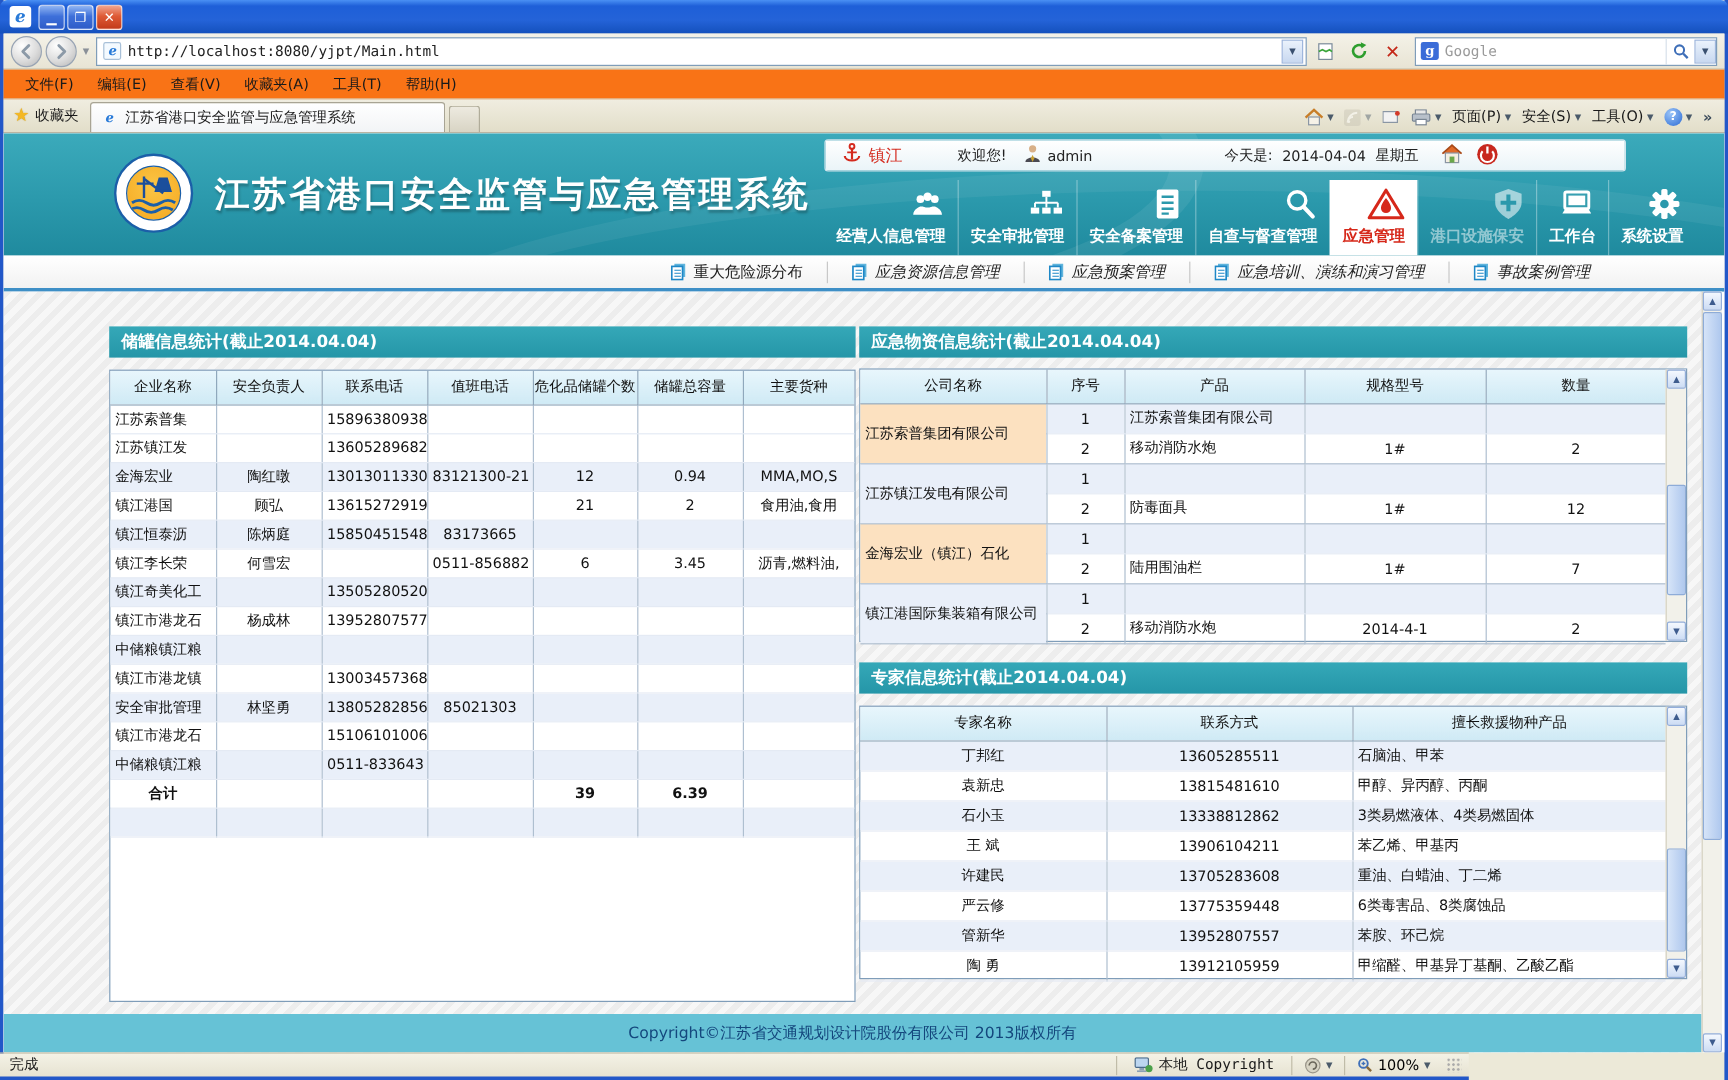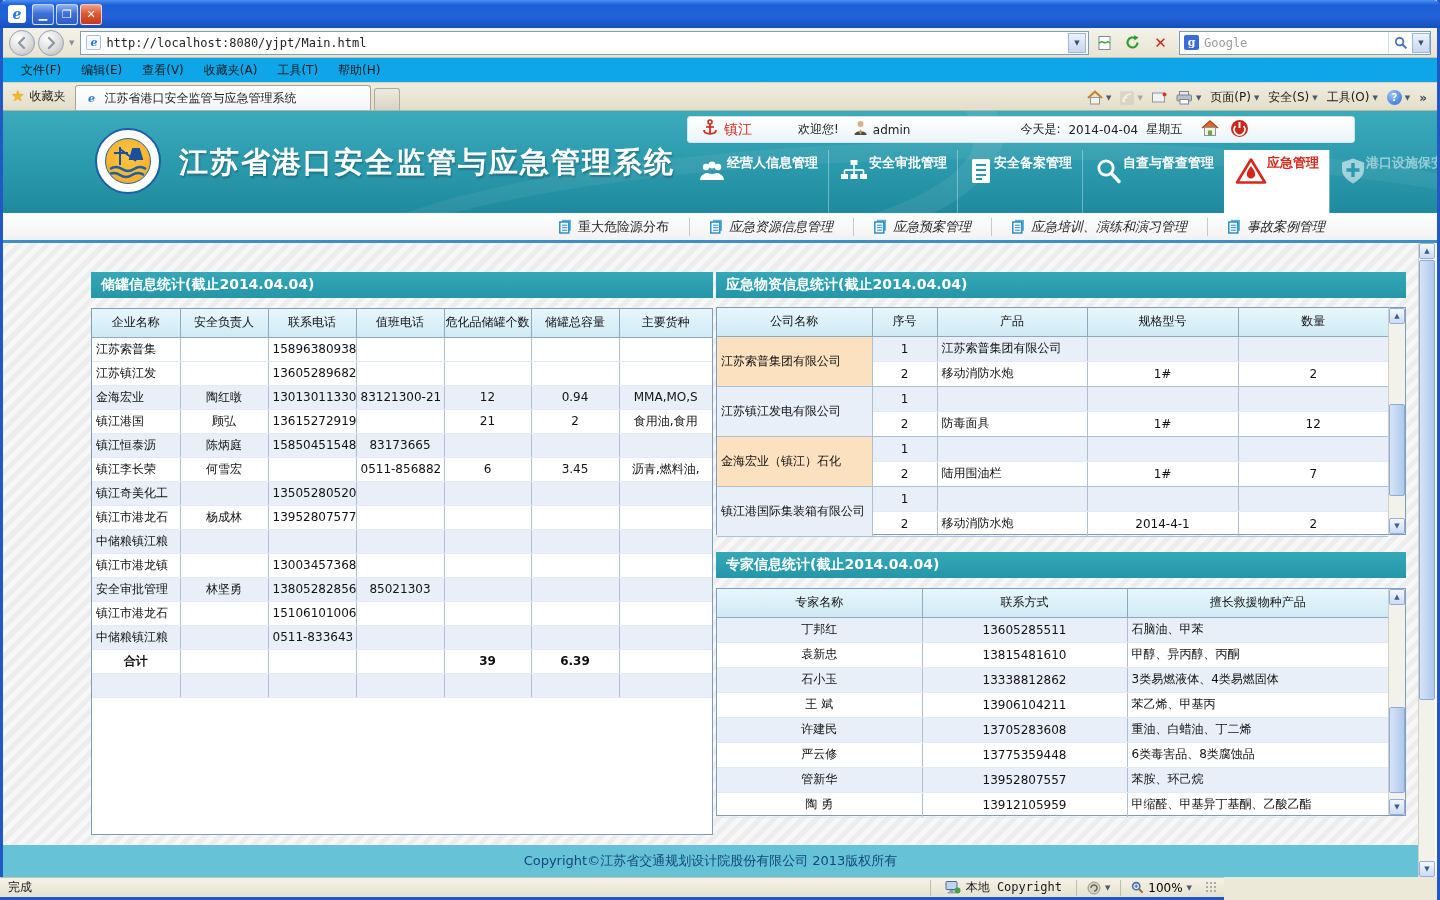--- a/index.html
+++ b/index.html
@@ -44,21 +44,21 @@
     border:1px solid transparent; border-radius:2px; }
   .sqbtn.stop { color:#C42818; font:bold 15px "DejaVu Sans",sans-serif; }
   .searchbox { width:252px; height:24px; background:#fff; border:1px solid #7F9DB9; margin-left:6px;
     display:flex; align-items:center; padding-left:4px; }
   .g-ico { width:15px; height:15px; background:#3A6CD8; border-radius:2px; color:#fff;
     font:bold 11px "DejaVu Serif",serif; display:flex; align-items:center; justify-content:center; margin-right:5px; }
   .searchbox .ph { flex:1; font:12px "DejaVu Sans Mono","Liberation Mono",monospace; color:#9A9A9A; }
   .searchbtn { width:24px; height:22px; display:flex; align-items:center; justify-content:center; border-left:1px solid #D8E0EA; }
 
   
-  .menubar { position:absolute; left:3px; top:58px; width:1434px; height:25px; background:#0ea5e9;
+  .menubar { position:absolute; left:3px; top:58px; width:1434px; height:25px; background:#f97316;
     border-bottom:1px solid #D8D4C2; display:flex; align-items:center; padding-left:8px; }
   .menu-item { font:12px "DejaVu Sans",sans-serif; color:#1A1A1A; padding:3px 10px; }
 
   
   .favbar { position:absolute; left:3px; top:83px; width:1434px; height:28px;
     background:linear-gradient(180deg,#F0EDE0,#E2DEC9); border-bottom:1px solid #B8B4A2;
     display:flex; align-items:flex-end; }
   .favbtn { display:flex; align-items:center; gap:5px; padding:0 10px 5px 8px; font:12px "DejaVu Sans",sans-serif; color:#1A1A1A; }
   .star { color:#F4B824; font-size:15px; text-shadow:0 0 1px #B8860B; }
   .tab-active { width:296px; height:25px; background:linear-gradient(180deg,#FFFFFF,#F2F4F6);
@@ -98,21 +98,21 @@
     background:linear-gradient(180deg,#FFFFFF,#EAF4F8); border-radius:3px; border:1px solid #CFE4EC;
     display:flex; align-items:center; font:12px "DejaVu Sans",sans-serif; color:#222; }
   .userbar .city { color:#D42A1E; font-weight:normal; font-size:14px; margin-right:46px; }
   .userbar .anchor { margin:0 6px 0 14px; }
   .userbar .welcome { margin-right:14px; }
   .userbar .uname { margin-left:5px; margin-right:110px; }
   .userbar .datebit { margin-right:8px; }
   .userbar .icon-btn { margin-left:10px; }
 
   .mainnav { position:absolute; left:684px; bottom:0; right:68px; height:63px; display:flex; align-items:stretch; }
-  .nav-item { display:flex; flex-direction:row; align-items:flex-start; justify-content:flex-end;
+  .nav-item { display:flex; flex-direction:column; align-items:flex-end; justify-content:flex-end;
     padding:4px 10px 7px; color:#fff; font:bold 13px "DejaVu Sans",sans-serif; white-space:nowrap; position:relative; }
   .nav-item + .nav-item { border-left:1px solid rgba(255,255,255,.35); }
   .nav-item .nicon { height:34px; display:flex; align-items:center; justify-content:center; margin-bottom:2px; }
   .nav-item.active { background:#fff; color:#D6281A; }
   .nav-item.disabled { color:rgba(255,255,255,.5); }
 
   .submenu { position:absolute; left:0; top:102px; width:1434px; height:30px;
     background:linear-gradient(180deg,#FFFFFF,#F2F2F2); border-bottom:3px solid #3E8FC6;
     display:flex; align-items:center; justify-content:flex-end; padding-right:92px; }
   .sub-item { display:flex; align-items:center; gap:6px; font:13px "DejaVu Sans",sans-serif; color:#222; padding:0 20px; height:18px; }

